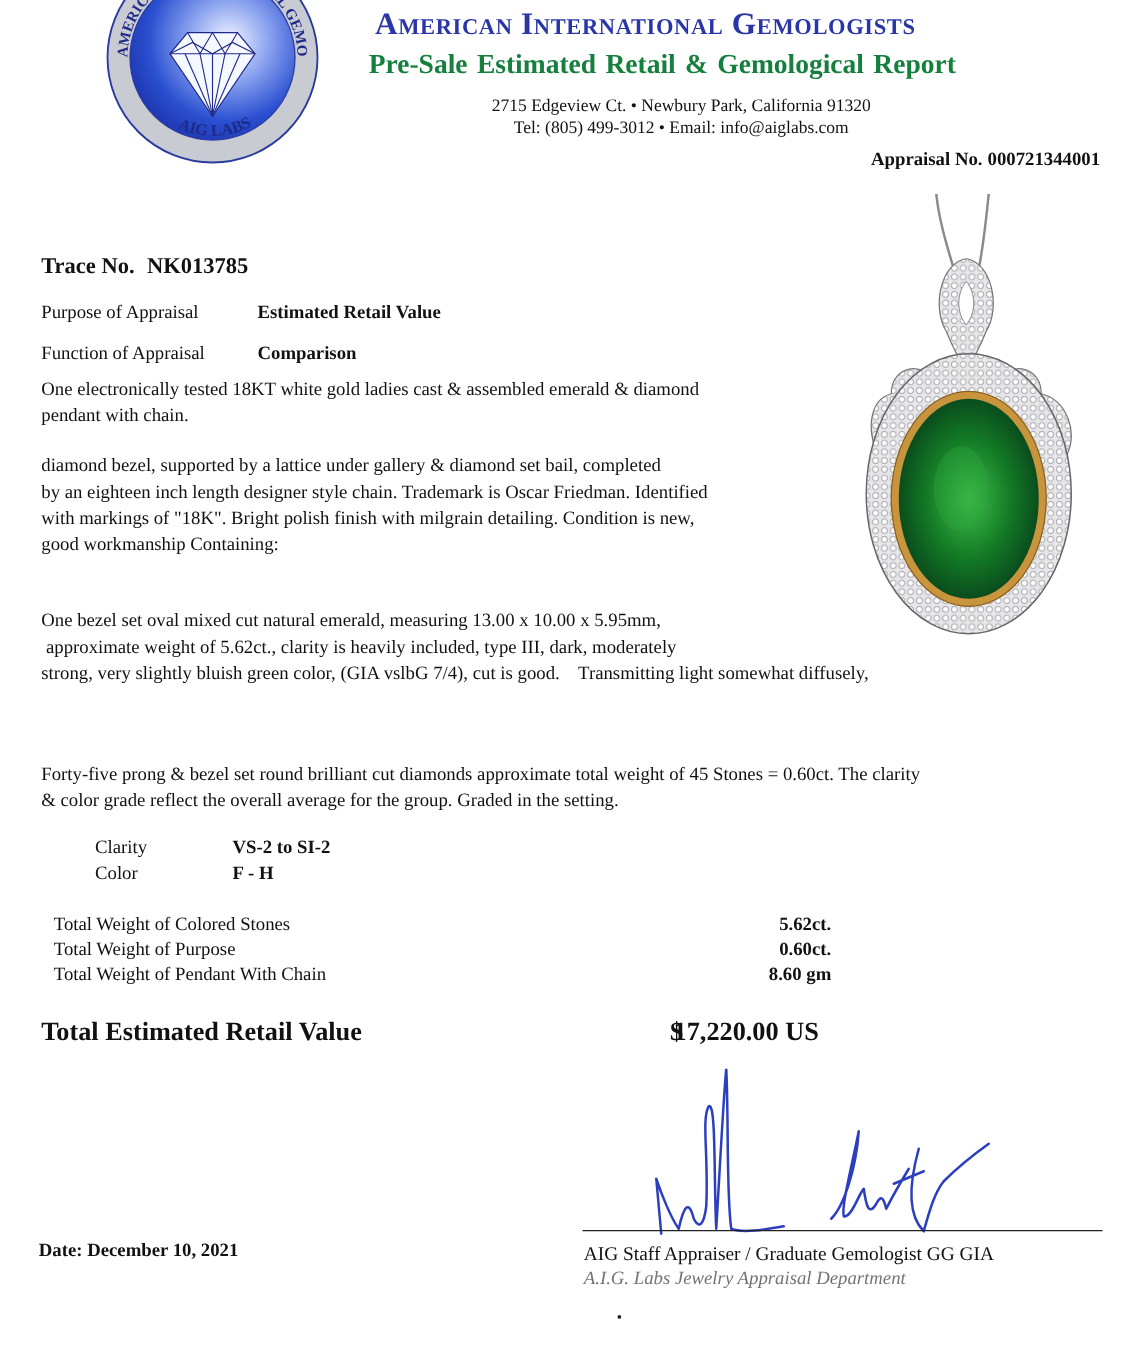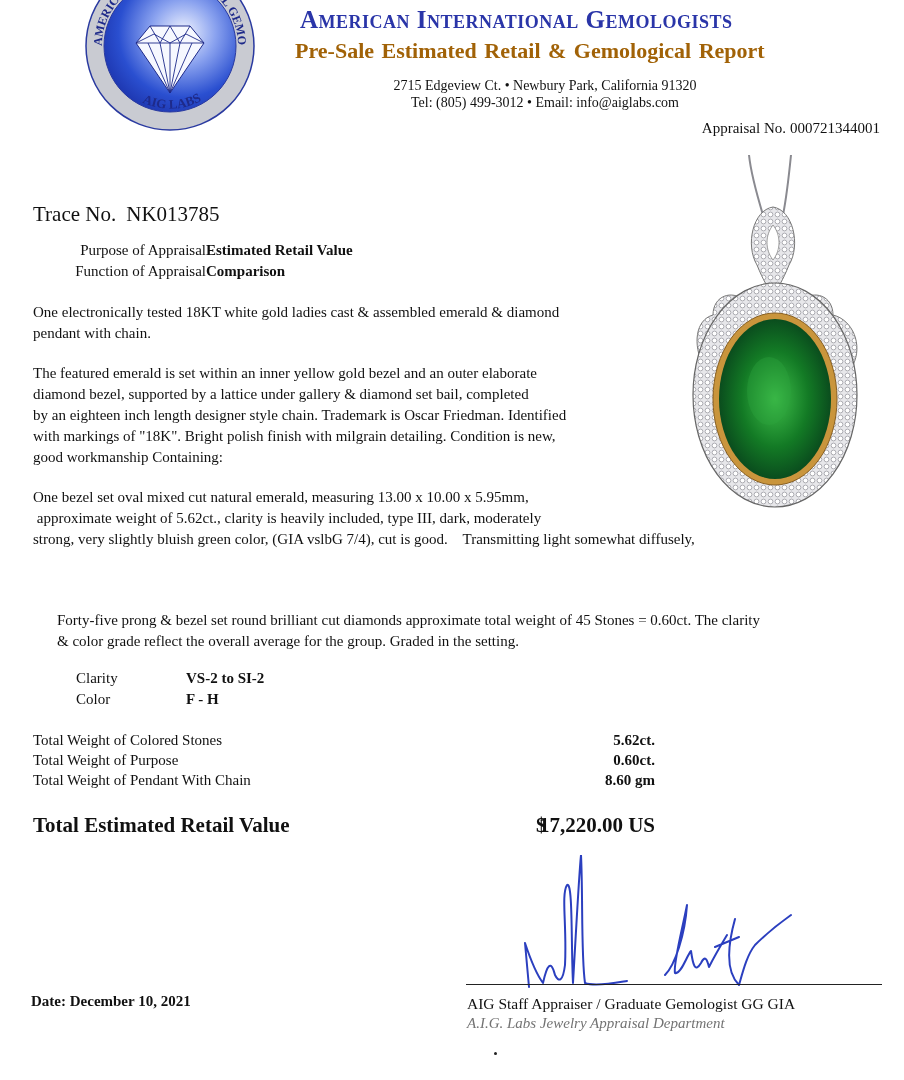--- a/index.html
+++ b/index.html
@@ -10,52 +10,52 @@
   }
   .abs { position: absolute; }
   
   .logo { left: 84px; top: -40px; width: 172px; height: 172px; }
   
   .org-title {
     left: 300px; top: 6px; font-size: 25px; font-weight: bold; color: #2a35a8;
     font-variant: small-caps; letter-spacing: 0.5px; white-space: nowrap;
   }
   .report-title {
-    left: 295px; top: 38px; font-size: 22px; font-weight: bold; color: #a16207;
+    left: 295px; top: 38px; font-size: 22px; font-weight: bold; color: #15803d;
     white-space: nowrap; word-spacing: 2px;
   }
   .addr { left: 0; width: 1090px; text-align: center; font-size: 14px; color: #111; white-space: nowrap; }
   .addr1 { top: 78px; }
   .addr2 { top: 95px; }
-  .appraisal-no { right: 24px; top: 120px; font-size: 15px; font-weight: normal; white-space: nowrap; }
+  .appraisal-no { right: 24px; top: 120px; font-size: 15px; font-weight: bold; white-space: nowrap; }
   .appraisal-no .num { margin-left: 4px; }
 
-  .trace { left: 33px; top: 202px; font-size: 21px; font-weight: normal; white-space: nowrap; }
+  .trace { left: 33px; top: 202px; font-size: 18px; font-weight: bold; white-space: nowrap; }
   .trace .val { margin-left: 10px; }
 
   .kv { left: 33px; font-size: 15px; white-space: nowrap; }
-  .kv .k { display: inline-block; width: 173px; text-align: right; }
+  .kv .k { display: inline-block; width: 173px; }
   .kv .v { font-weight: bold; }
   .kv1 { top: 242px; }
-  .kv2 { top: 263px; }
+  .kv2 { top: 275px; }
 
   .para { left: 33px; font-size: 15px; line-height: 21px; }
   .p1 { top: 302px; width: 600px; }
   .p2 { top: 363px; width: 610px; }
   .p3 { top: 487px; width: 800px; }
-  .p4 { top: 610px; width: 800px; margin-left: 24px; }
+  .p4 { top: 610px; width: 800px; }
   .line { white-space: nowrap; display: block; }
 
   .grade { left: 76px; font-size: 15px; white-space: nowrap; }
   .grade .k { display: inline-block; width: 110px; }
   .grade .v { font-weight: bold; }
   .g1 { top: 670px; }
   .g2 { top: 691px; }
 
-  .tw { left: 33px; font-size: 15px; white-space: nowrap; width: 622px; }
+  .tw { left: 43px; font-size: 15px; white-space: nowrap; width: 622px; }
   .tw .v { position: absolute; right: 0; top: 0; font-weight: bold; }
   .tw1 { top: 732px; }
   .tw2 { top: 752px; }
   .tw3 { top: 772px; }
 
   .total { left: 33px; top: 813px; font-size: 21px; font-weight: bold; width: 622px; white-space: nowrap; }
   .total .cur { position: absolute; left: 503px; top: 0; }
   .total .v { position: absolute; right: 0; top: 0; }
 
   .sig { left: 515px; top: 855px; width: 300px; height: 140px; }
@@ -123,21 +123,20 @@
 </div>
 <div class="abs kv kv2">
   <span class="k">Function of Appraisal</span><span class="v">Comparison</span>
 </div>
 
 <div class="abs para p1">
   <span class="line">One electronically tested 18KT white gold ladies cast &amp; assembled emerald &amp; diamond</span>
   <span class="line">pendant with chain.</span>
 </div>
 <div class="abs para p2">
-  <span class="line">The featured emerald is set within an inner yellow gold bezel and an outer elaborate</span>
   <span class="line">diamond bezel, supported by a lattice under gallery &amp; diamond set bail, completed</span>
   <span class="line">by an eighteen inch length designer style chain. Trademark is Oscar Friedman. Identified</span>
   <span class="line">with markings of "18K". Bright polish finish with milgrain detailing. Condition is new,</span>
   <span class="line">good workmanship  Containing:</span>
 </div>
 <div class="abs para p3">
   <span class="line">One bezel set oval mixed cut natural emerald, measuring 13.00 x 10.00 x 5.95mm,</span>
   <span class="line" style="white-space:pre"> approximate weight of 5.62ct., clarity is heavily included, type III, dark, moderately</span>
   <span class="line" style="white-space:pre">strong, very slightly bluish green color, (GIA vslbG 7/4), cut is good.    Transmitting light somewhat diffusely,</span>
 </div>

